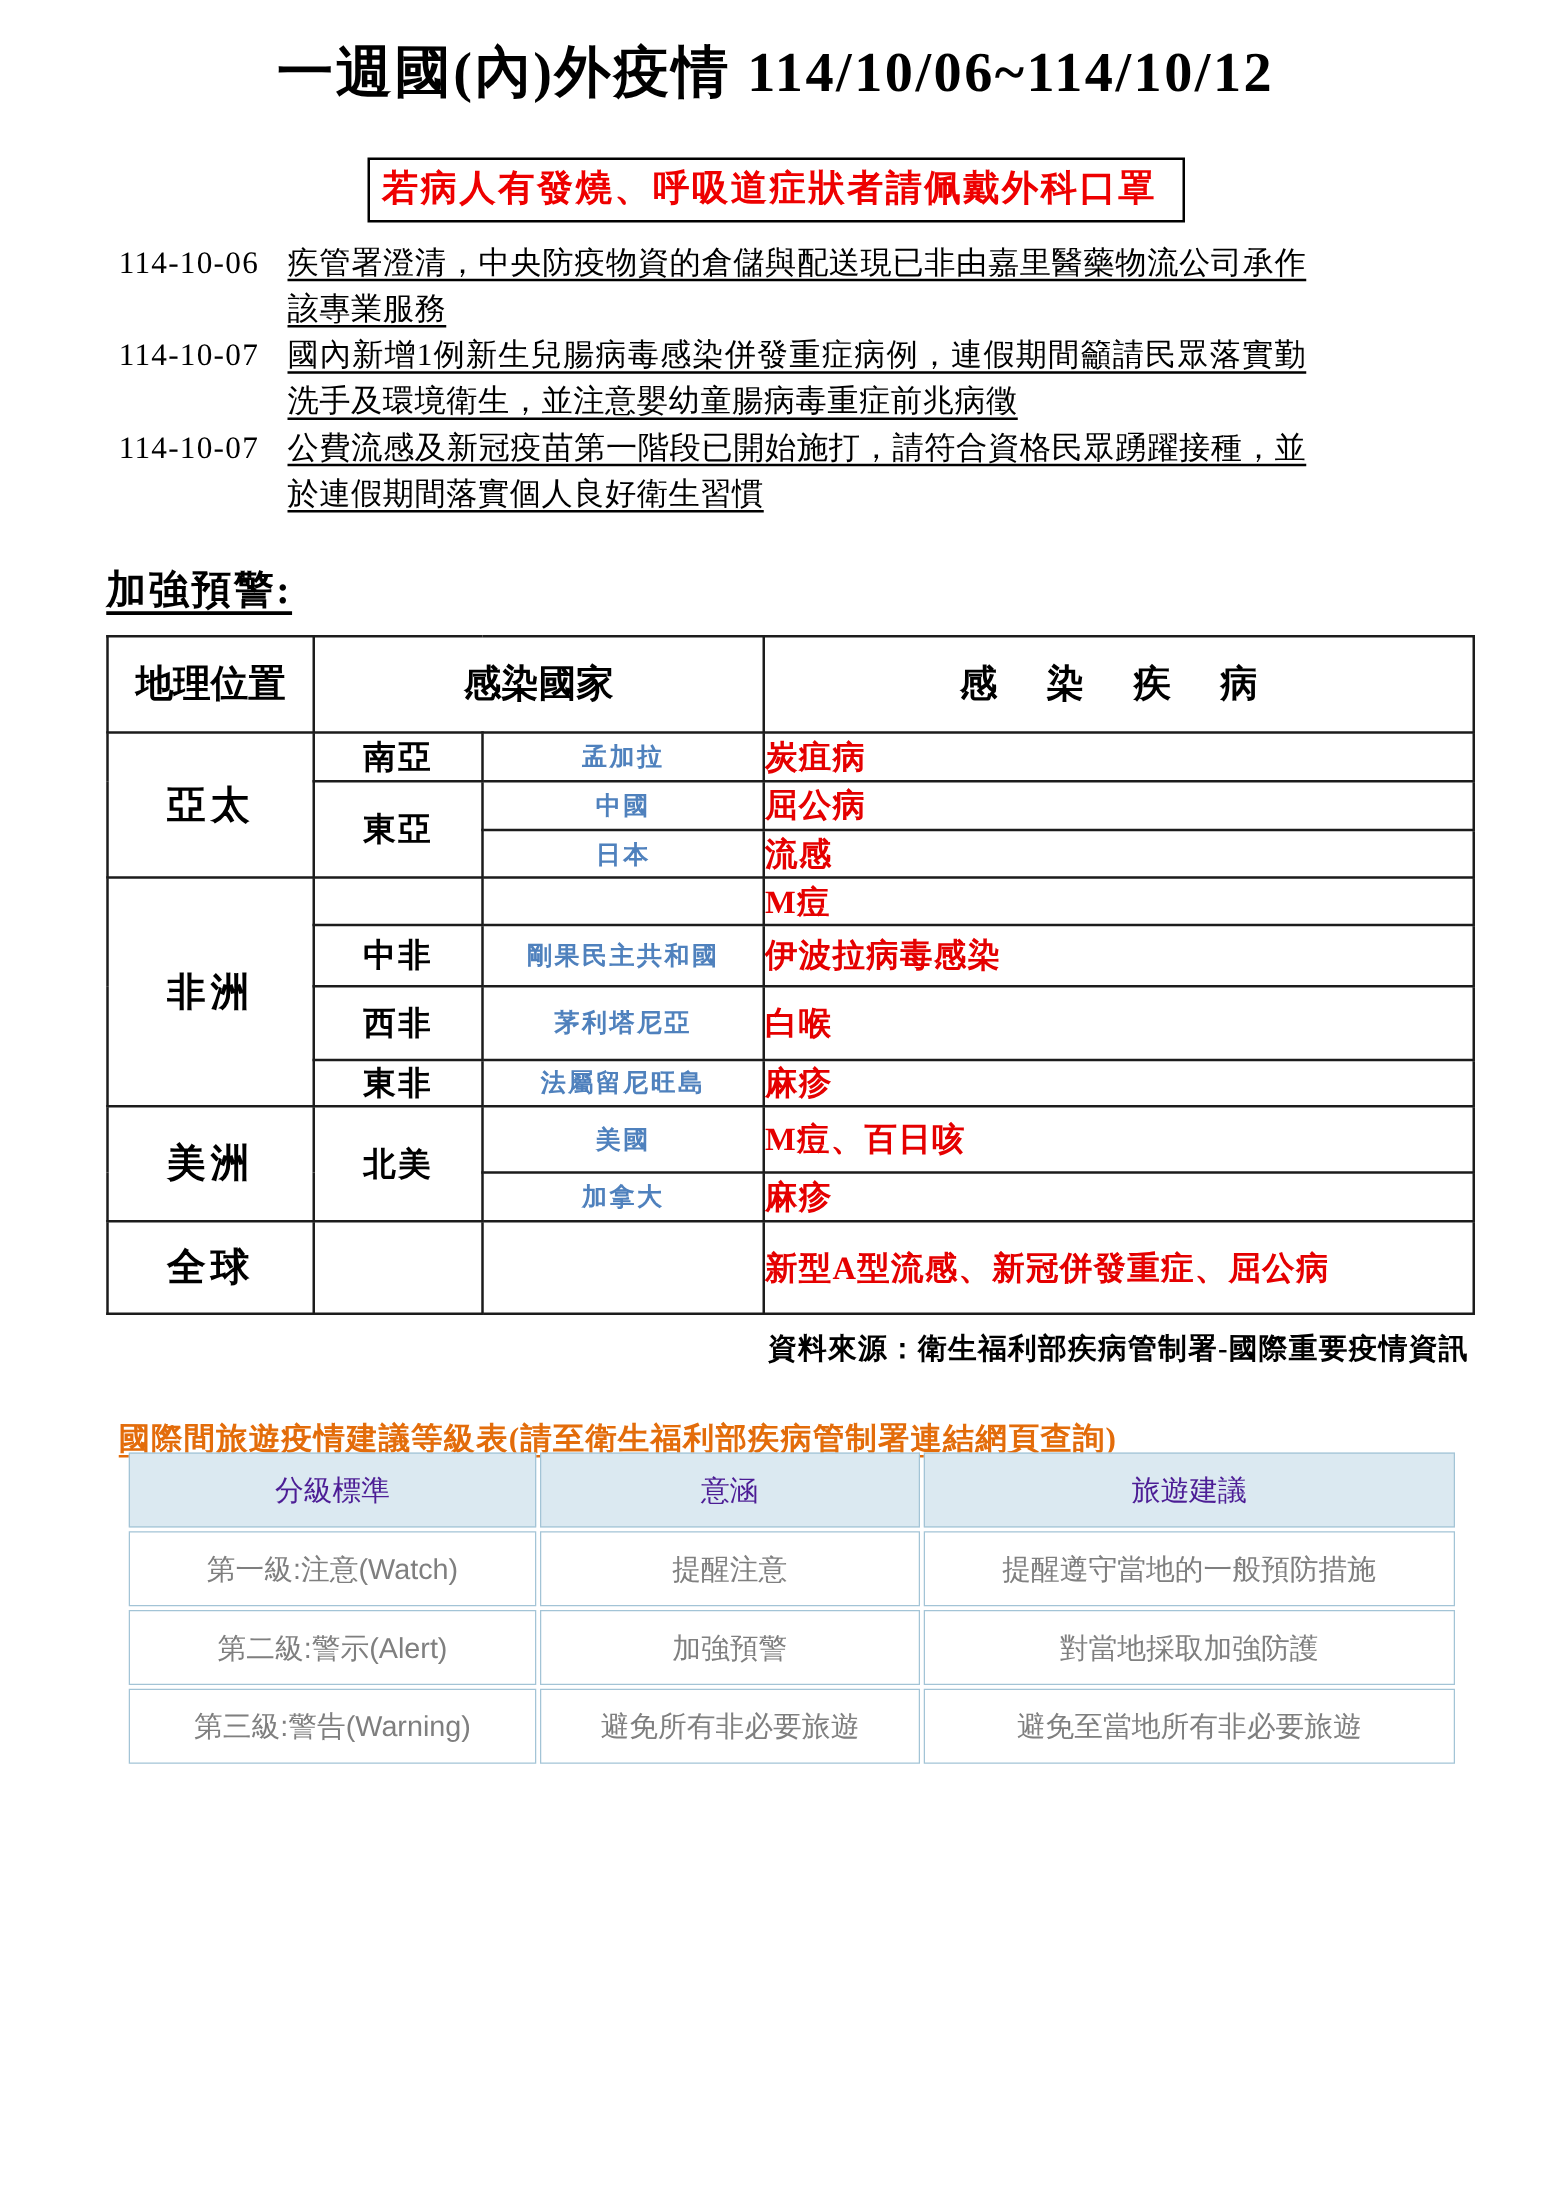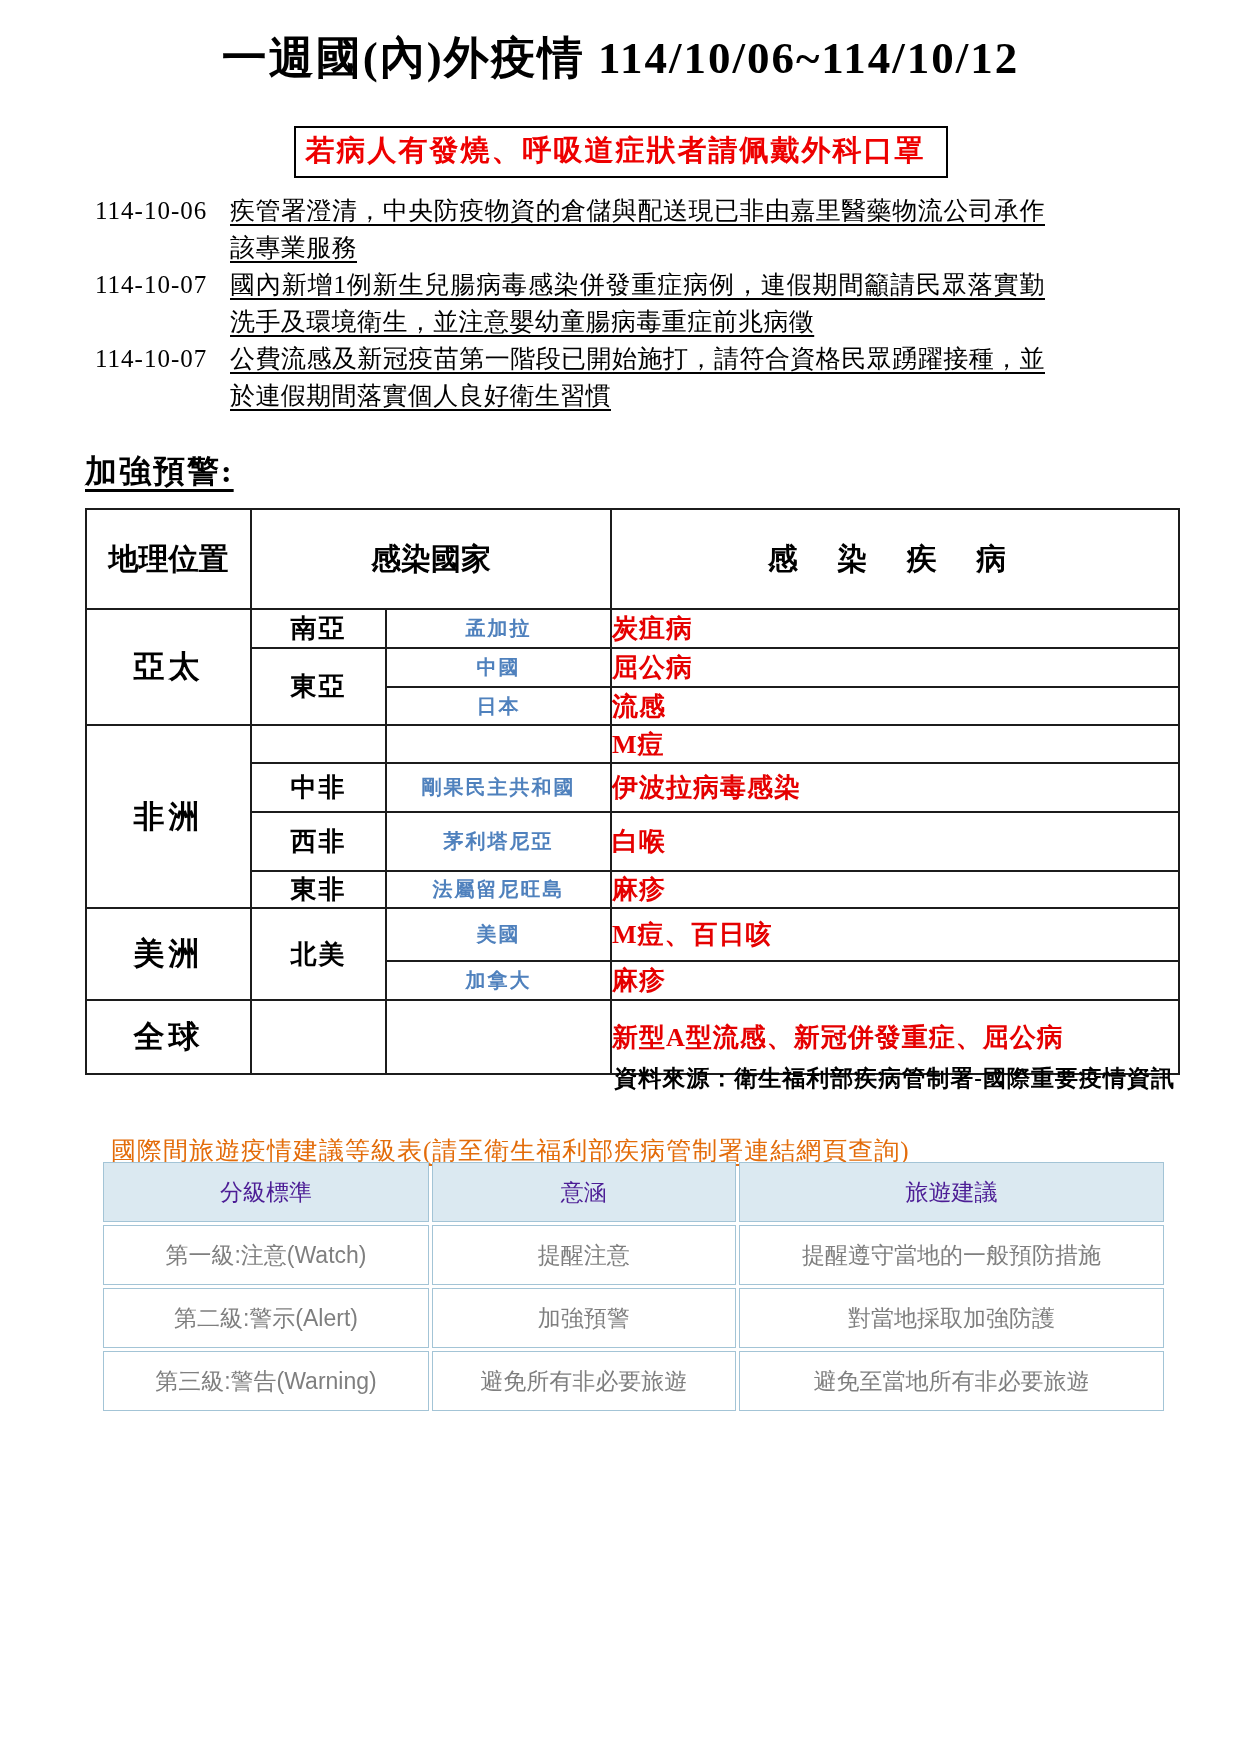--- a/index.html
+++ b/index.html
@@ -73,28 +73,27 @@
   td.subregion{font-size:26px;font-weight:bold;text-align:center;letter-spacing:2px;}
   td.country{font-size:20px;font-weight:bold;text-align:center;color:#4f81bd;letter-spacing:2px;}
   td.disease{font-size:26px;font-weight:bold;text-align:left;color:#e50000;padding-left:13px;letter-spacing:1px;}
   .source-note{
     position:absolute;top:1063px;right:66px;
     font-size:23px;font-weight:bold;
     letter-spacing:1px;
   }
   .travel-heading{
     position:absolute;top:1134px;left:95px;
-    font-size:25px;font-weight:normal;
+    font-size:25px;font-weight:bold;
     color:#e36c0a;
     letter-spacing:1px;
     text-decoration:underline;
     text-underline-offset:5px;
     text-decoration-thickness:2px;
     cursor:pointer;
-    margin-left:16px;
   }
   table.travel{
     position:absolute;top:1159px;left:100px;
     border-collapse:separate;border-spacing:3px;
     table-layout:fixed;
     width:1067px;
     font-family:"Liberation Sans","DejaVu Sans",sans-serif;
   }
   table.travel th,table.travel td{
     border:1px solid #a3c4d6;
@@ -141,21 +140,21 @@
   <div class="section-heading">加強預警:</div>
 
   <table class="epi">
     <colgroup>
       <col style="width:165px">
         <col style="width:135px">
         <col style="width:225px">
         <col style="width:568px">
     </colgroup>
     <tbody>
-        <tr style="height:100px">
+        <tr style="height:77px">
       <th>地理位置</th>
       <th colspan="2">感染國家</th>
       <th class="disease-h">感 染 疾 病</th>
     </tr>
     <tr style="height:39px">
       <td class="region" rowspan="3">亞太</td>
       <td class="subregion">南亞</td>
       <td class="country">孟加拉</td>
       <td class="disease">炭疽病</td>
     </tr>

